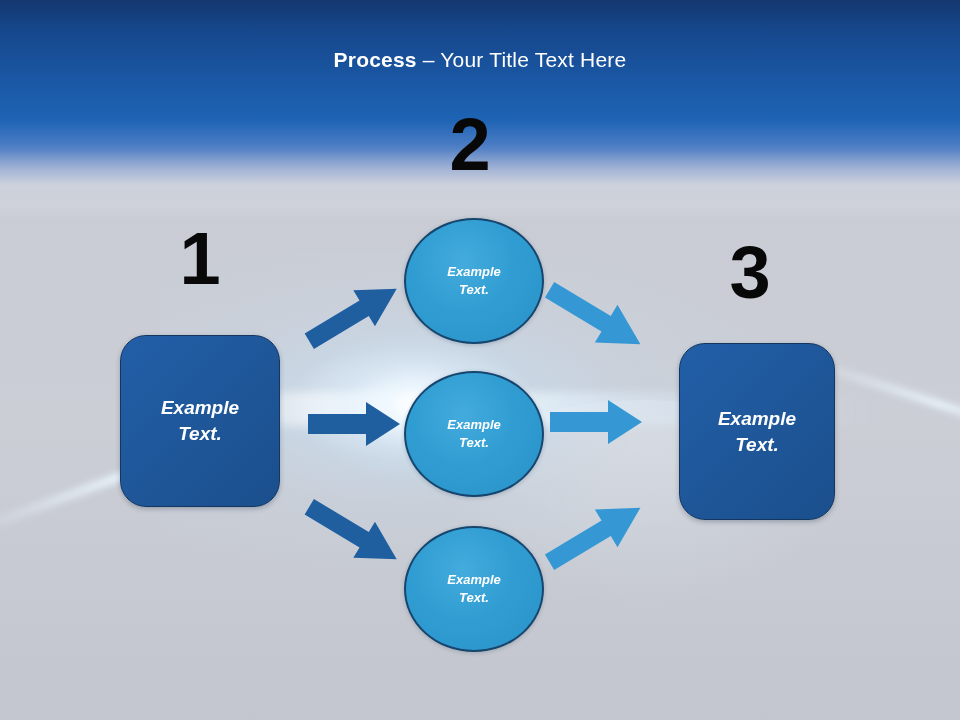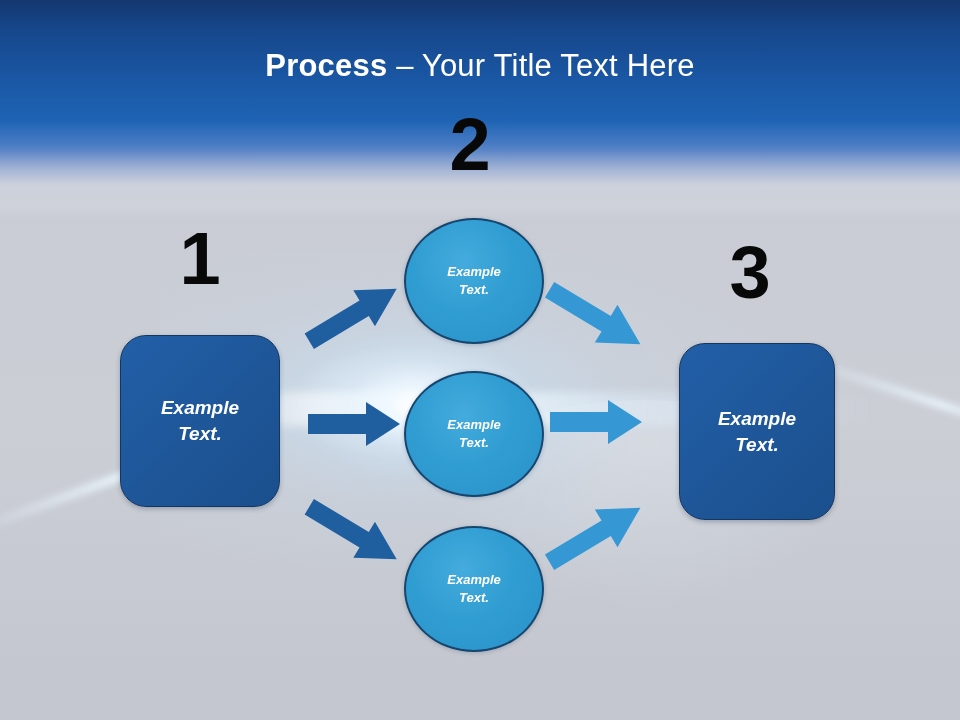--- a/index.html
+++ b/index.html
@@ -114,21 +114,21 @@
     pointer-events: none;
   }
 
   
   .title {
     position: absolute;
     left: 0; top: 48px;
     width: 960px;
     text-align: center;
     color: #ffffff;
-    font-size: 31px;
+    font-size: 21px;
     letter-spacing: 0.2px;
     white-space: nowrap;
   }
   .title .b { font-weight: bold; }
   .title .n { font-weight: normal; }
 
   
   .step-num {
     position: absolute;
     color: #080808;

